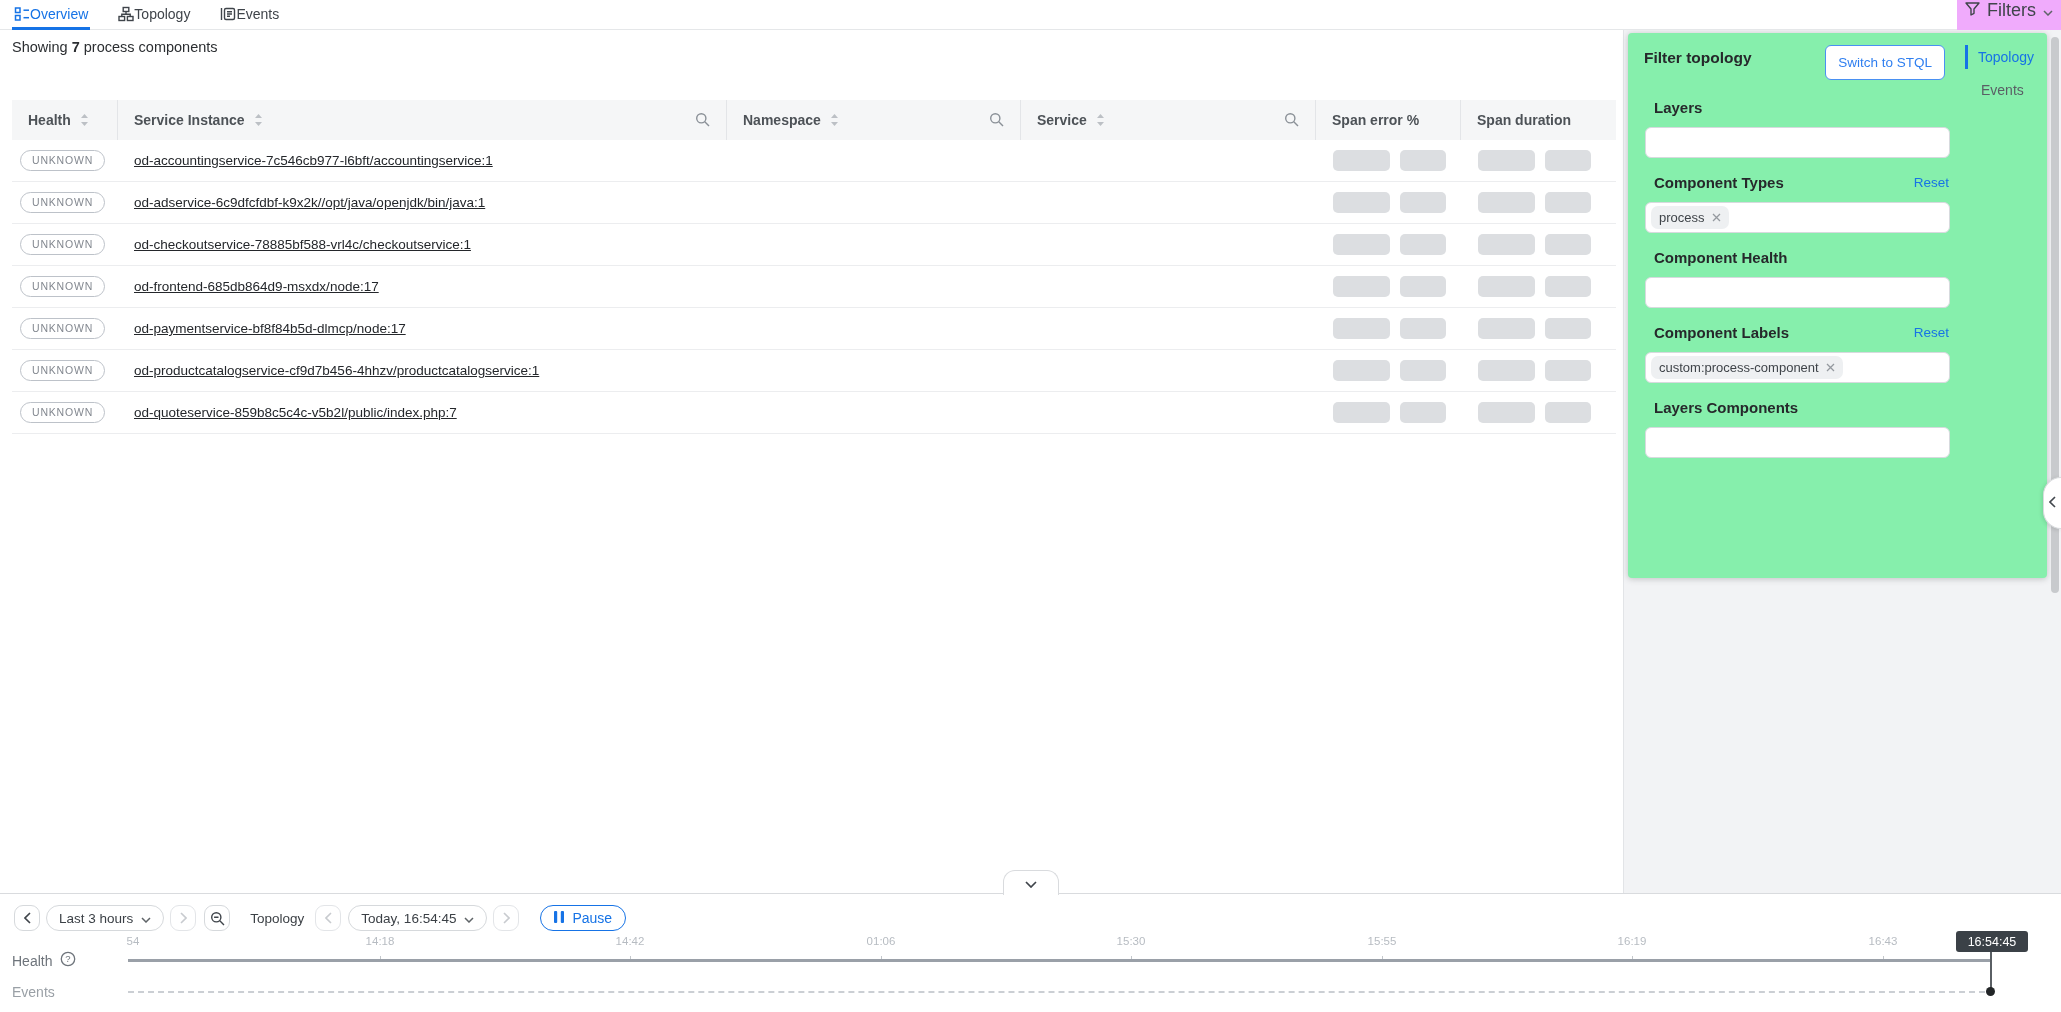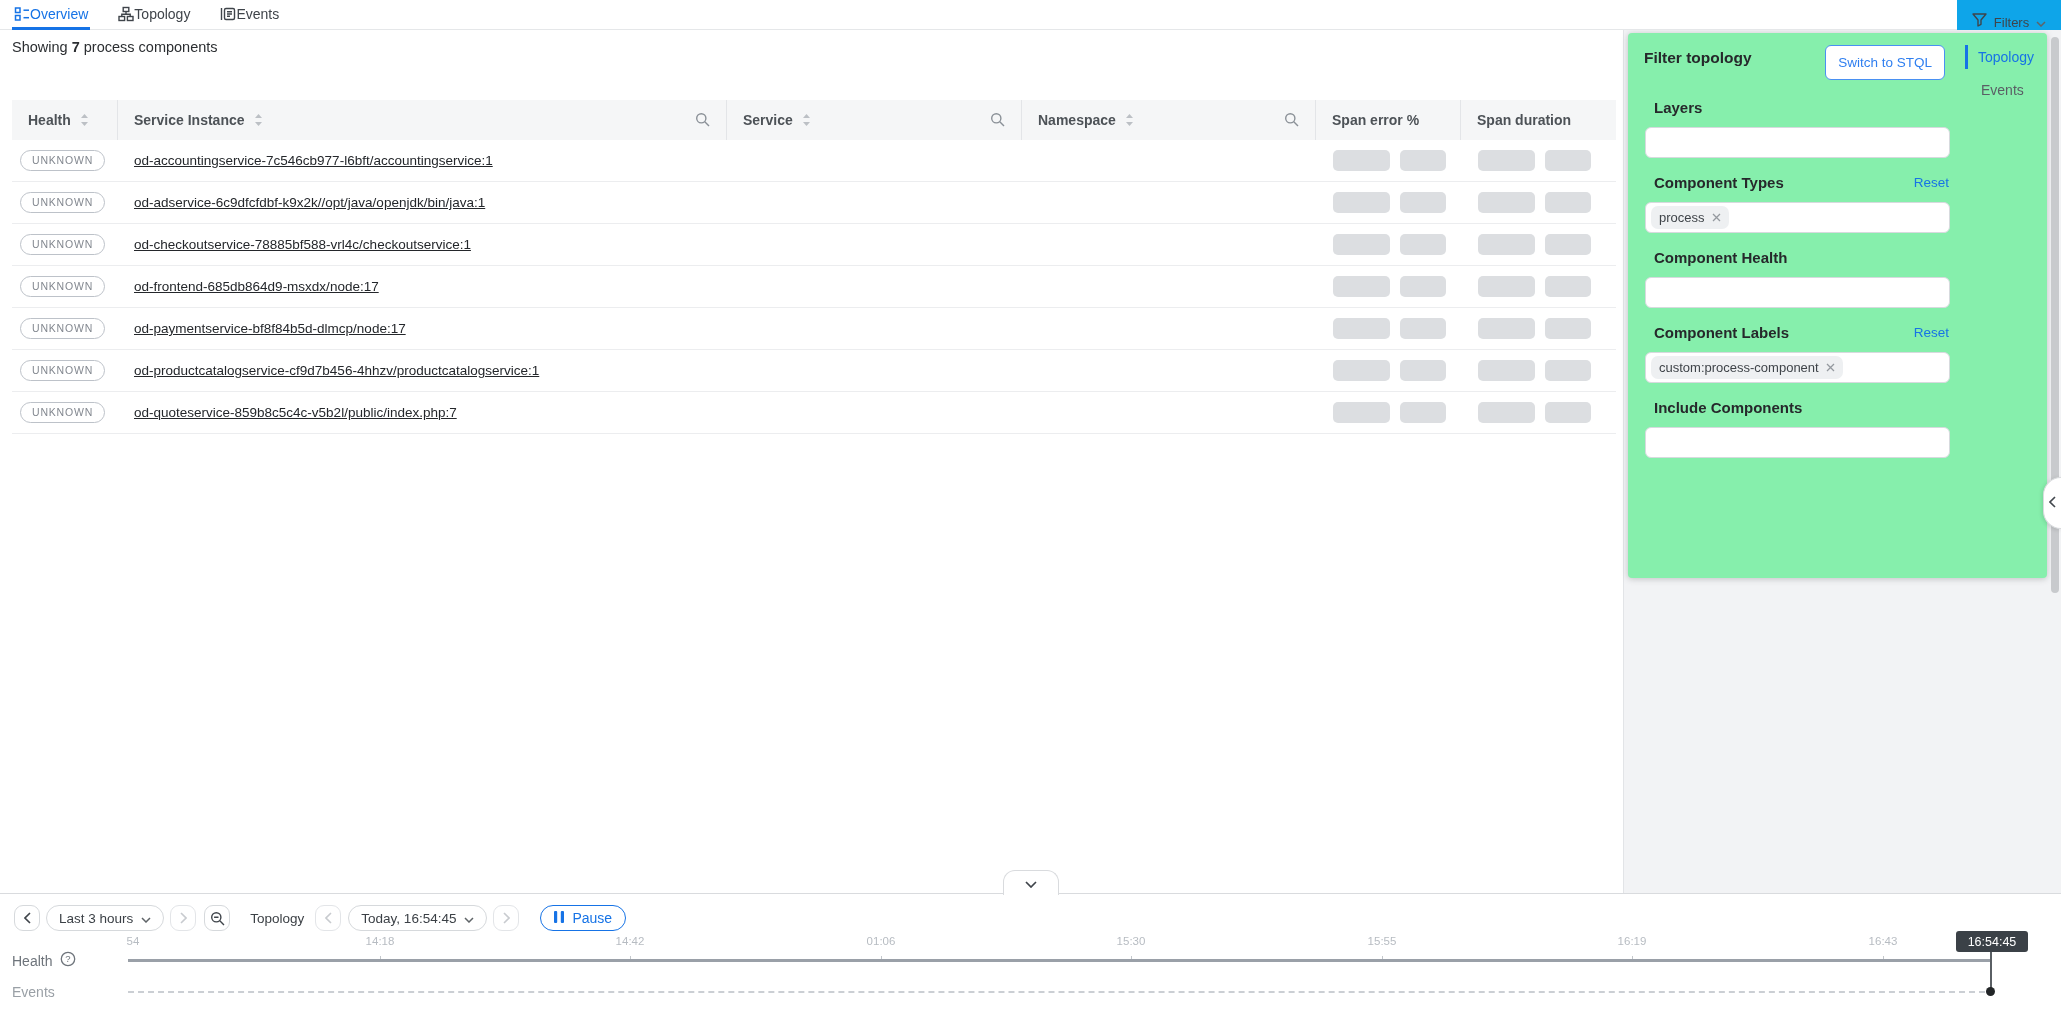--- a/index.html
+++ b/index.html
@@ -9,22 +9,22 @@
 
   
   .topbar { position: absolute; left: 0; top: 0; width: 100%; height: 30px;
     background: #fff; border-bottom: 1px solid #e5e7e9; z-index: 3; }
   .tabs { position: absolute; left: 12px; top: 0; height: 30px; display: flex; gap: 26px; }
   .tab { display: flex; align-items: center; gap: 0; font-size: 14px; color: #3f444a;
     padding: 0 2px; border-bottom: 3px solid transparent; cursor: pointer; }
   .tab.active { color: #1673e6; border-bottom-color: #1673e6; }
   .tab svg { display: block; }
   .filters-zone { position: absolute; right: 0; top: 0; width: 104px; height: 30px;
-    background: #0ea5e9; display: flex; align-items: flex-end; justify-content: center;
-    gap: 7px; font-size: 13px; color: #3f444a; cursor: pointer; }
+    background: #f0abfc; display: flex; align-items: flex-start; justify-content: center;
+    gap: 7px; font-size: 18px; color: #3f444a; cursor: pointer; }
 
   
   .summary { position: absolute; left: 12px; top: 39px; font-size: 14.5px; color: #2b2e31; }
   .summary b { font-weight: 700; }
 
   
   .table { position: absolute; left: 12px; top: 100px; width: 1604px; }
   .thead { display: flex; height: 40px; background: #f5f6f7; align-items: stretch; }
   .th { position: relative; display: flex; align-items: center; padding-left: 16px;
     border-right: 1px solid #e3e5e8; cursor: pointer; }
@@ -193,37 +193,37 @@
               <path d="M4.5 13 1 9h7z" fill="#bcc0c5"></path>
             </svg>
           </span>
           <span class="search">
             <svg width="15" height="15" viewBox="0 0 15 15" fill="none" stroke="#8a9097" stroke-width="1.4">
               <circle cx="6.3" cy="6.3" r="4.6"></circle>
               <path d="M9.8 9.8 14 14"></path>
             </svg>
           </span>
         </div>
-        <div class="th w3">
-          <span class="th-label">Service</span>
+        <div class="th w2">
+          <span class="th-label">Namespace</span>
           <span class="sort">
             <svg width="9" height="14" viewBox="0 0 9 14">
               <path d="M4.5 1 8 5H1z" fill="#bcc0c5"></path>
               <path d="M4.5 13 1 9h7z" fill="#bcc0c5"></path>
             </svg>
           </span>
           <span class="search">
             <svg width="15" height="15" viewBox="0 0 15 15" fill="none" stroke="#8a9097" stroke-width="1.4">
               <circle cx="6.3" cy="6.3" r="4.6"></circle>
               <path d="M9.8 9.8 14 14"></path>
             </svg>
           </span>
         </div>
-        <div class="th w2">
-          <span class="th-label">Namespace</span>
+        <div class="th w3">
+          <span class="th-label">Service</span>
           <span class="sort">
             <svg width="9" height="14" viewBox="0 0 9 14">
               <path d="M4.5 1 8 5H1z" fill="#bcc0c5"></path>
               <path d="M4.5 13 1 9h7z" fill="#bcc0c5"></path>
             </svg>
           </span>
           <span class="search">
             <svg width="15" height="15" viewBox="0 0 15 15" fill="none" stroke="#8a9097" stroke-width="1.4">
               <circle cx="6.3" cy="6.3" r="4.6"></circle>
               <path d="M9.8 9.8 14 14"></path>
@@ -415,21 +415,21 @@
                 <span class="x">
                   <svg width="9" height="9" viewBox="0 0 9 9" fill="none" stroke="#94999f" stroke-width="1.3">
                     <path d="M1 1l7 7M8 1 1 8"></path>
                   </svg>
                 </span>
               </span>
             </div>
           </div>
           <div class="fsection">
             <div class="frow">
-              <div class="flabel">Include Components</div>
+              <div class="flabel">Layers Components</div>
             </div>
             <div class="finput"></div>
           </div>
         </div>
     </div>
   </div>
   <div class="scroll-thumb"></div>
   <div class="handle">
     <span><svg width="7" height="12" viewBox="0 0 7 12" fill="none" stroke="currentColor" stroke-width="1.6">
           <path d="M6 1 1 6l5 5"></path>

